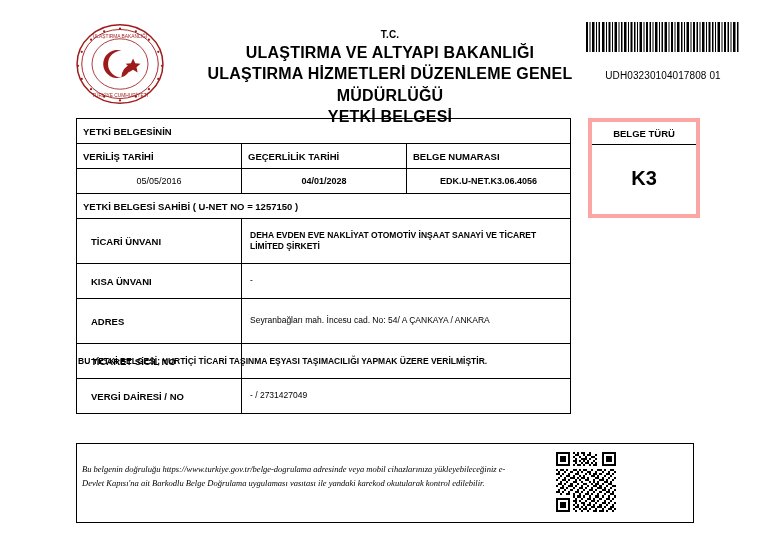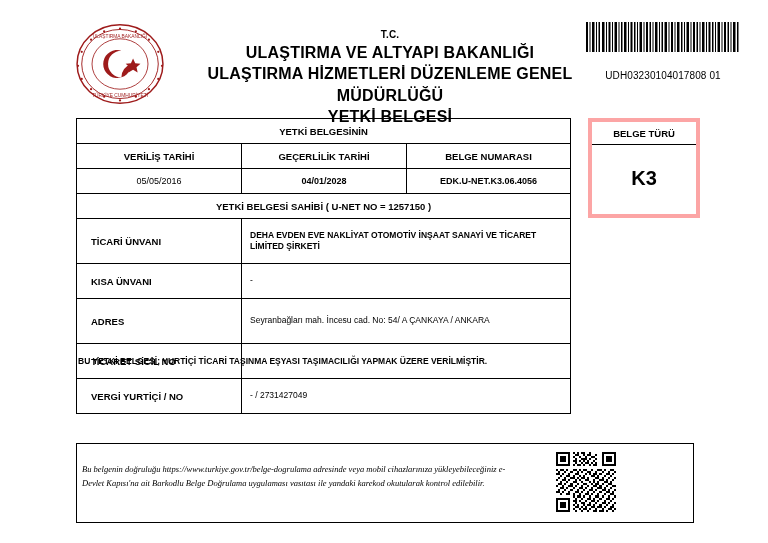--- a/index.html
+++ b/index.html
@@ -84,21 +84,20 @@
     border-collapse: collapse;
     table-layout: fixed;
   }
   .main-table td {
     border: 1px solid #000;
     font-size: 9px;
     padding: 4px 6px;
     vertical-align: middle;
   }
   .main-table td.hdr {
-    text-align: center;
     font-weight: bold;
     font-size: 9.5px;
     height: 16px;
   }
   .main-table td.val {
     text-align: center;
     font-size: 9px;
     height: 16px;
   }
   .main-table td.val.bold {
@@ -315,21 +314,21 @@
       </tr>
       <tr class="row-tall">
         <td class="label">ADRES</td>
         <td class="content normal" colspan="2">Seyranbağları mah. İncesu cad. No: 54/ A  ÇANKAYA / ANKARA</td>
       </tr>
       <tr class="row-mid">
         <td class="label">TİCARET SİCİL NO</td>
         <td class="content normal" colspan="2"></td>
       </tr>
       <tr class="row-mid">
-        <td class="label">VERGİ YURTİÇİ / NO</td>
+        <td class="label">VERGİ DAİRESİ / NO</td>
         <td class="content normal" colspan="2">- / 2731427049</td>
       </tr>
     </tbody>
   </table>
 
   <div class="belge-turu">
     <div class="bt-head">BELGE TÜRÜ</div>
     <div class="bt-val">K3</div>
   </div>
 

